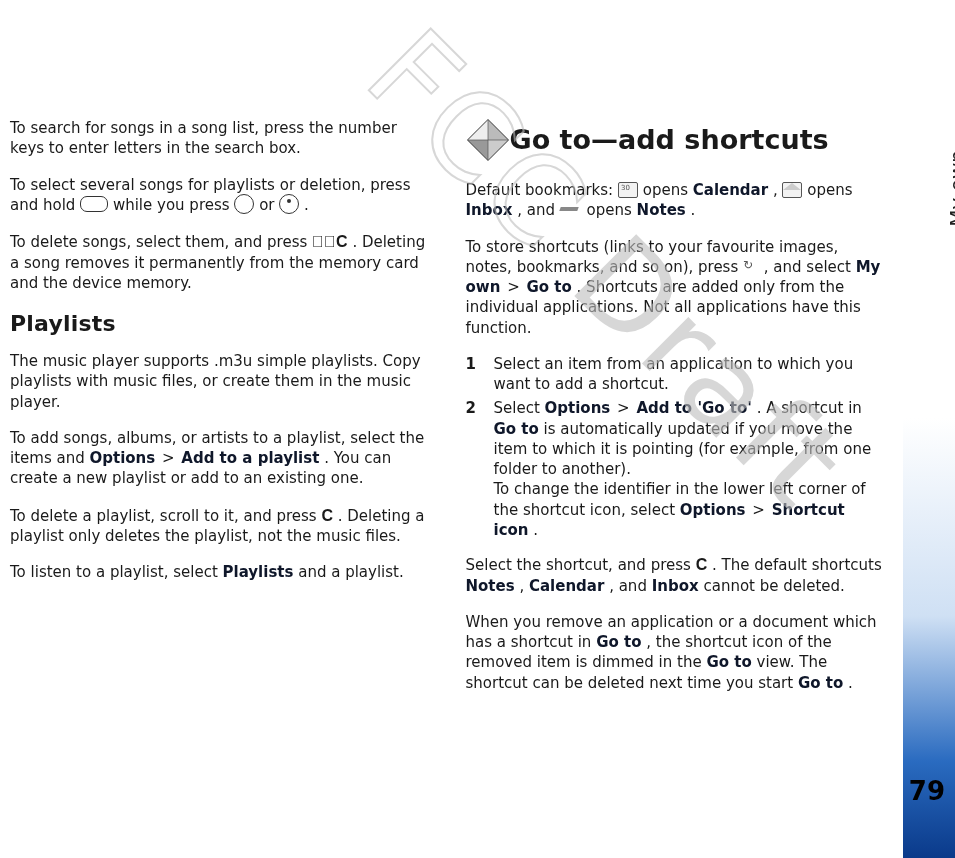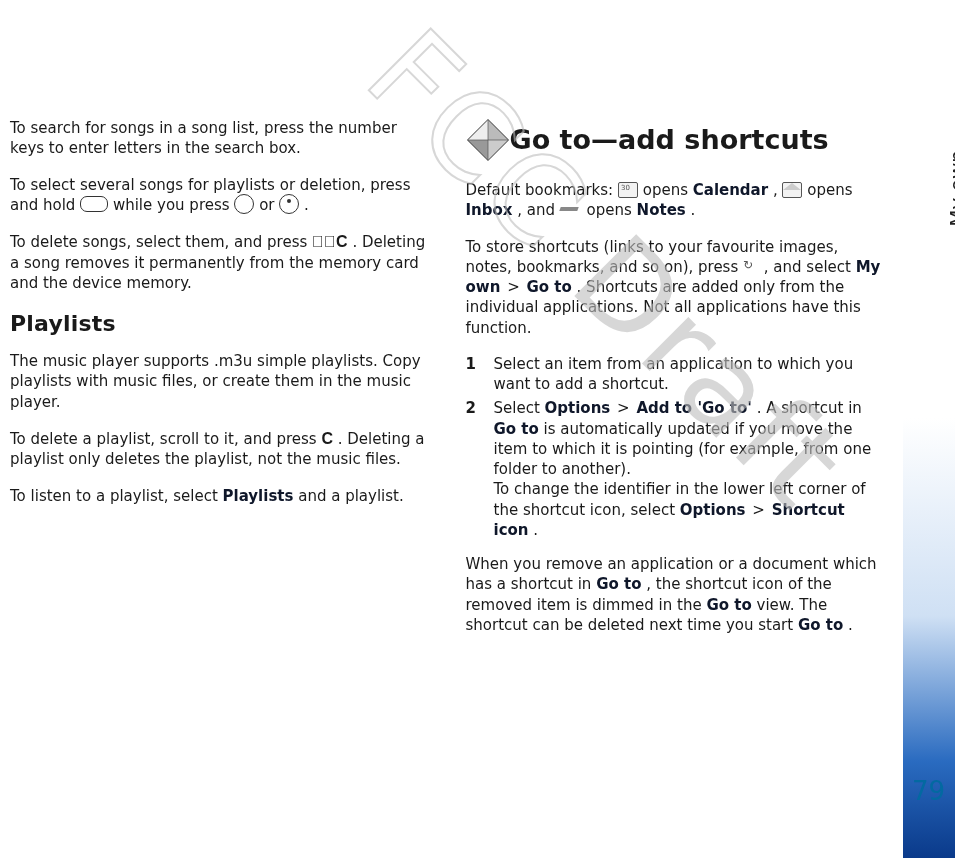--- a/index.html
+++ b/index.html
@@ -31,21 +31,21 @@
   ol.steps { list-style:none; margin:0 0 14px 0; padding:0; }
   ol.steps li { display:flex; gap:14px; margin-bottom:4px; }
   ol.steps li .num { font-weight:bold; width:14px; flex:0 0 14px; }
   ol.steps li .txt { flex:1 1 auto; }
   .gt { padding:0 2px; }
 
   
   .right-rail { position:absolute; right:0; top:0; width:52px; height:858px; }
   .rail-gradient { position:absolute; right:0; bottom:0; width:52px; height:440px; background:linear-gradient(to bottom, rgba(255,255,255,0) 0%, #cfe0f4 45%, #2a6bc0 78%, #0a3a8a 100%); }
   .rail-label { position:absolute; right:10px; top:150px; transform:rotate(-90deg); transform-origin:right top; font-size:20px; color:#222; white-space:nowrap; }
-  .page-num { position:absolute; right:10px; bottom:52px; color:#0369a1; font-size:26px; font-weight:normal; }
+  .page-num { position:absolute; right:10px; bottom:52px; color:#000000; font-size:26px; font-weight:bold; }
 
   
   .watermark { position:absolute; left:300px; top:200px; font-size:120px; color:#bdbdbd; opacity:0.6; transform:rotate(45deg); font-weight:400; letter-spacing:4px; pointer-events:none; user-select:none; }
   .watermark .outline { -webkit-text-stroke:2px #bdbdbd; color:transparent; }
 </style>
 </head>
 <body>
 
 <div class="page">
 
@@ -71,20 +71,27 @@
       <p>
         <span>To delete songs, select them, and press </span>
         <span class="key-c">�⃠</span><span class="key-c">C</span>
         <span>. Deleting a song removes it permanently from the memory card and the device memory.</span>
       </p>
 
       <h2 class="playlists">Playlists</h2>
 
       <p>The music player supports .m3u simple playlists. Copy playlists with music files, or create them in the music player.</p>
 
+      <p>
+        <span>To add songs, albums, or artists to a playlist, select the items and </span>
+        <span class="link">Options</span>
+        <span class="gt"> &gt; </span>
+        <span class="link">Add to a playlist</span>
+        <span>. You can create a new playlist or add to an existing one.</span>
+      </p>
 
       <p>
         <span>To delete a playlist, scroll to it, and press </span>
         <span class="key-c">C</span>
         <span>. Deleting a playlist only deletes the playlist, not the music files.</span>
       </p>
 
       <p>
         <span>To listen to a playlist, select </span>
         <span class="link">Playlists</span>
@@ -153,20 +160,31 @@
             <span>To change the identifier in the lower left corner of the shortcut icon, select </span>
             <span class="link">Options</span>
             <span class="gt"> &gt; </span>
             <span class="link">Shortcut icon</span>
             <span>.</span>
           </span>
         </li>
       </ol>
 
 
+      <p>
+        <span>Select the shortcut, and press </span>
+        <span class="key-c">C</span>
+        <span>. The default shortcuts </span>
+        <span class="link">Notes</span>
+        <span>, </span>
+        <span class="link">Calendar</span>
+        <span>, and </span>
+        <span class="link">Inbox</span>
+        <span> cannot be deleted.</span>
+      </p>
 
       <p>
         <span>When you remove an application or a document which has a shortcut in </span>
         <span class="link">Go to</span>
         <span>, the shortcut icon of the removed item is dimmed in the </span>
         <span class="link">Go to</span>
         <span> view. The shortcut can be deleted next time you start </span>
         <span class="link">Go to</span>
         <span>.</span>
       </p>

